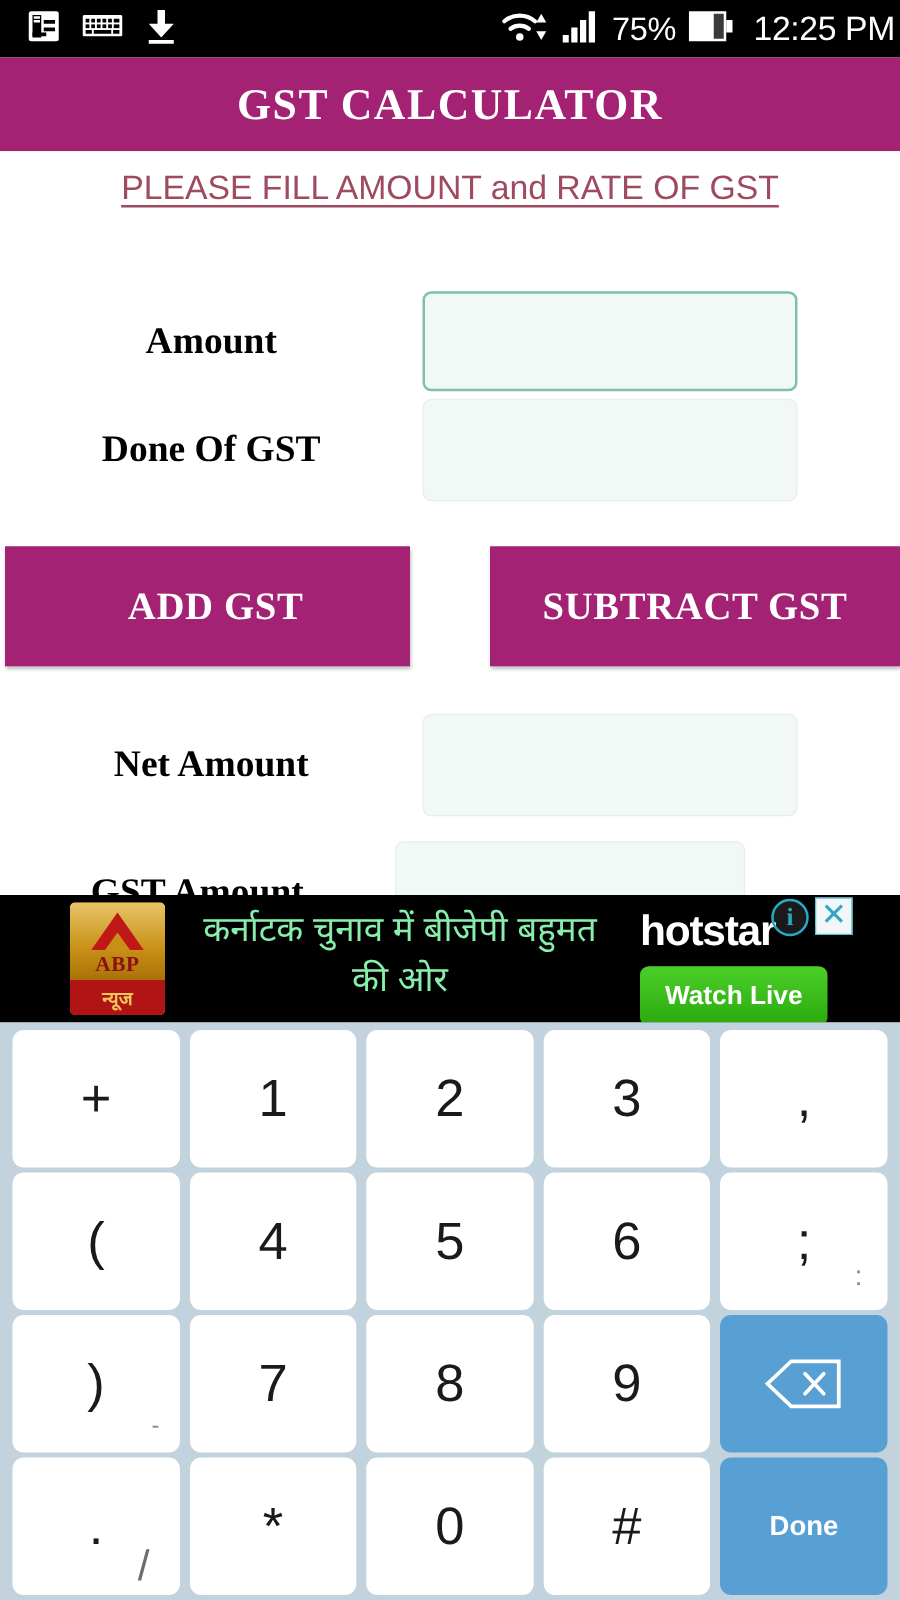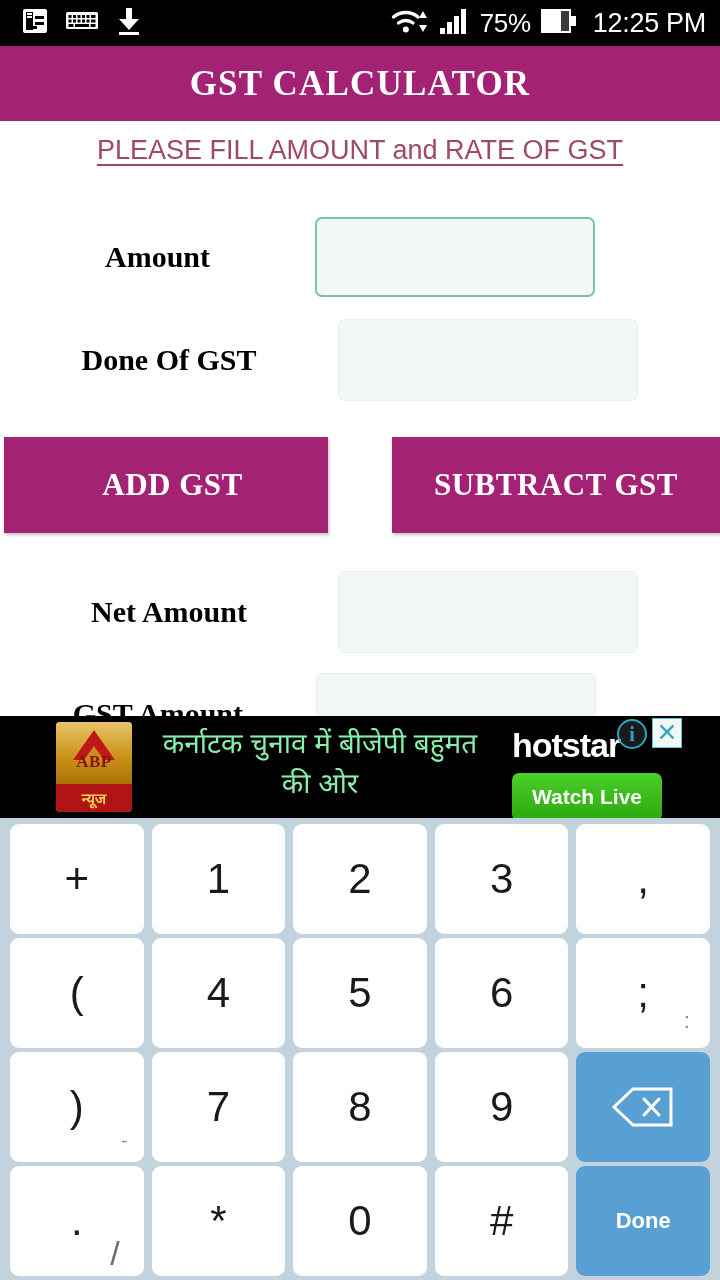--- a/index.html
+++ b/index.html
@@ -10,21 +10,21 @@
     overflow: hidden;
   }
   .phone { position: relative; width: 720px; height: 1280px; background: #ffffff; }
 
   
   .statusbar {
     position: absolute; top: 0; left: 0; width: 720px; height: 46px;
     background: #000000; display: flex; align-items: center;
   }
   .sb-left { display: flex; align-items: center; gap: 18px; padding-left: 22px; }
-  .sb-right { margin-left: auto; display: flex; align-items: center; gap: 10px; padding-right: 14px; }
+  .sb-right { margin-left: auto; display: flex; align-items: center; gap: 10px; padding-right: 4px; }
   .sb-icon { display: block; }
   .sb-pct {
     color: #ffffff; font-size: 26px; font-family: "Liberation Sans", sans-serif;
     letter-spacing: -0.3px; font-weight: 400;
   }
   .sb-time {
     color: #ffffff; font-size: 27px; font-family: "Liberation Sans", sans-serif;
     letter-spacing: -0.3px; margin-left: 6px;
   }
 
@@ -57,21 +57,21 @@
     font-size: 30px; color: #000000;
   }
   .field-input {
     width: 300px; border-radius: 7px;
     background: #f2f8f6;
   }
   .field-input.focused { border: 2px solid #7cc0ae; }
   .field-input.plain { border: 1px solid #e6eeeb; }
 
   
-  .row-amount     { position: absolute; top: 96px;  left: 0; width: 595px; }
+  .row-amount     { position: absolute; top: 112px;  left: 0; width: 720px; }
   .row-amount .field-input   { height: 80px; }
   .row-amount .field-label   { line-height: 80px; }
 
   .row-rate       { position: absolute; top: 198px; left: 0; width: 720px; }
   .row-rate .field-input     { height: 82px; }
   .row-rate .field-label     { line-height: 82px; }
 
   .row-net        { position: absolute; top: 450px; left: 0; width: 720px; }
   .row-net .field-input      { height: 82px; }
   .row-net .field-label      { line-height: 82px; }
@@ -112,21 +112,21 @@
     width: 0; height: 0; border-left: 21px solid transparent;
     border-right: 21px solid transparent; border-bottom: 30px solid #c01818;
   }
   .ad-logo .arrow-notch {
     position: absolute; left: 50%; top: 24px; transform: translateX(-50%);
     width: 0; height: 0; border-left: 10px solid transparent;
     border-right: 10px solid transparent; border-bottom: 14px solid #c89016;
   }
   .ad-logo .abp {
     position: relative; z-index: 2; color: #8c1010; font-weight: bold;
-    font-size: 17px; font-family: "Liberation Serif", serif; padding-bottom: 12px;
+    font-size: 17px; font-family: "Liberation Serif", serif; padding-bottom: 2px;
     letter-spacing: 0.5px;
   }
   .ad-logo .bot {
     height: 28px; background: #b01414; color: #f2c858;
     display: flex; align-items: center; justify-content: center;
     font-size: 15px; font-family: "Liberation Sans", sans-serif; font-weight: bold;
   }
   .ad-text {
     position: absolute; left: 150px; top: 8px; width: 340px;
     color: #86efac; text-align: center; font-size: 28px; line-height: 40px;

